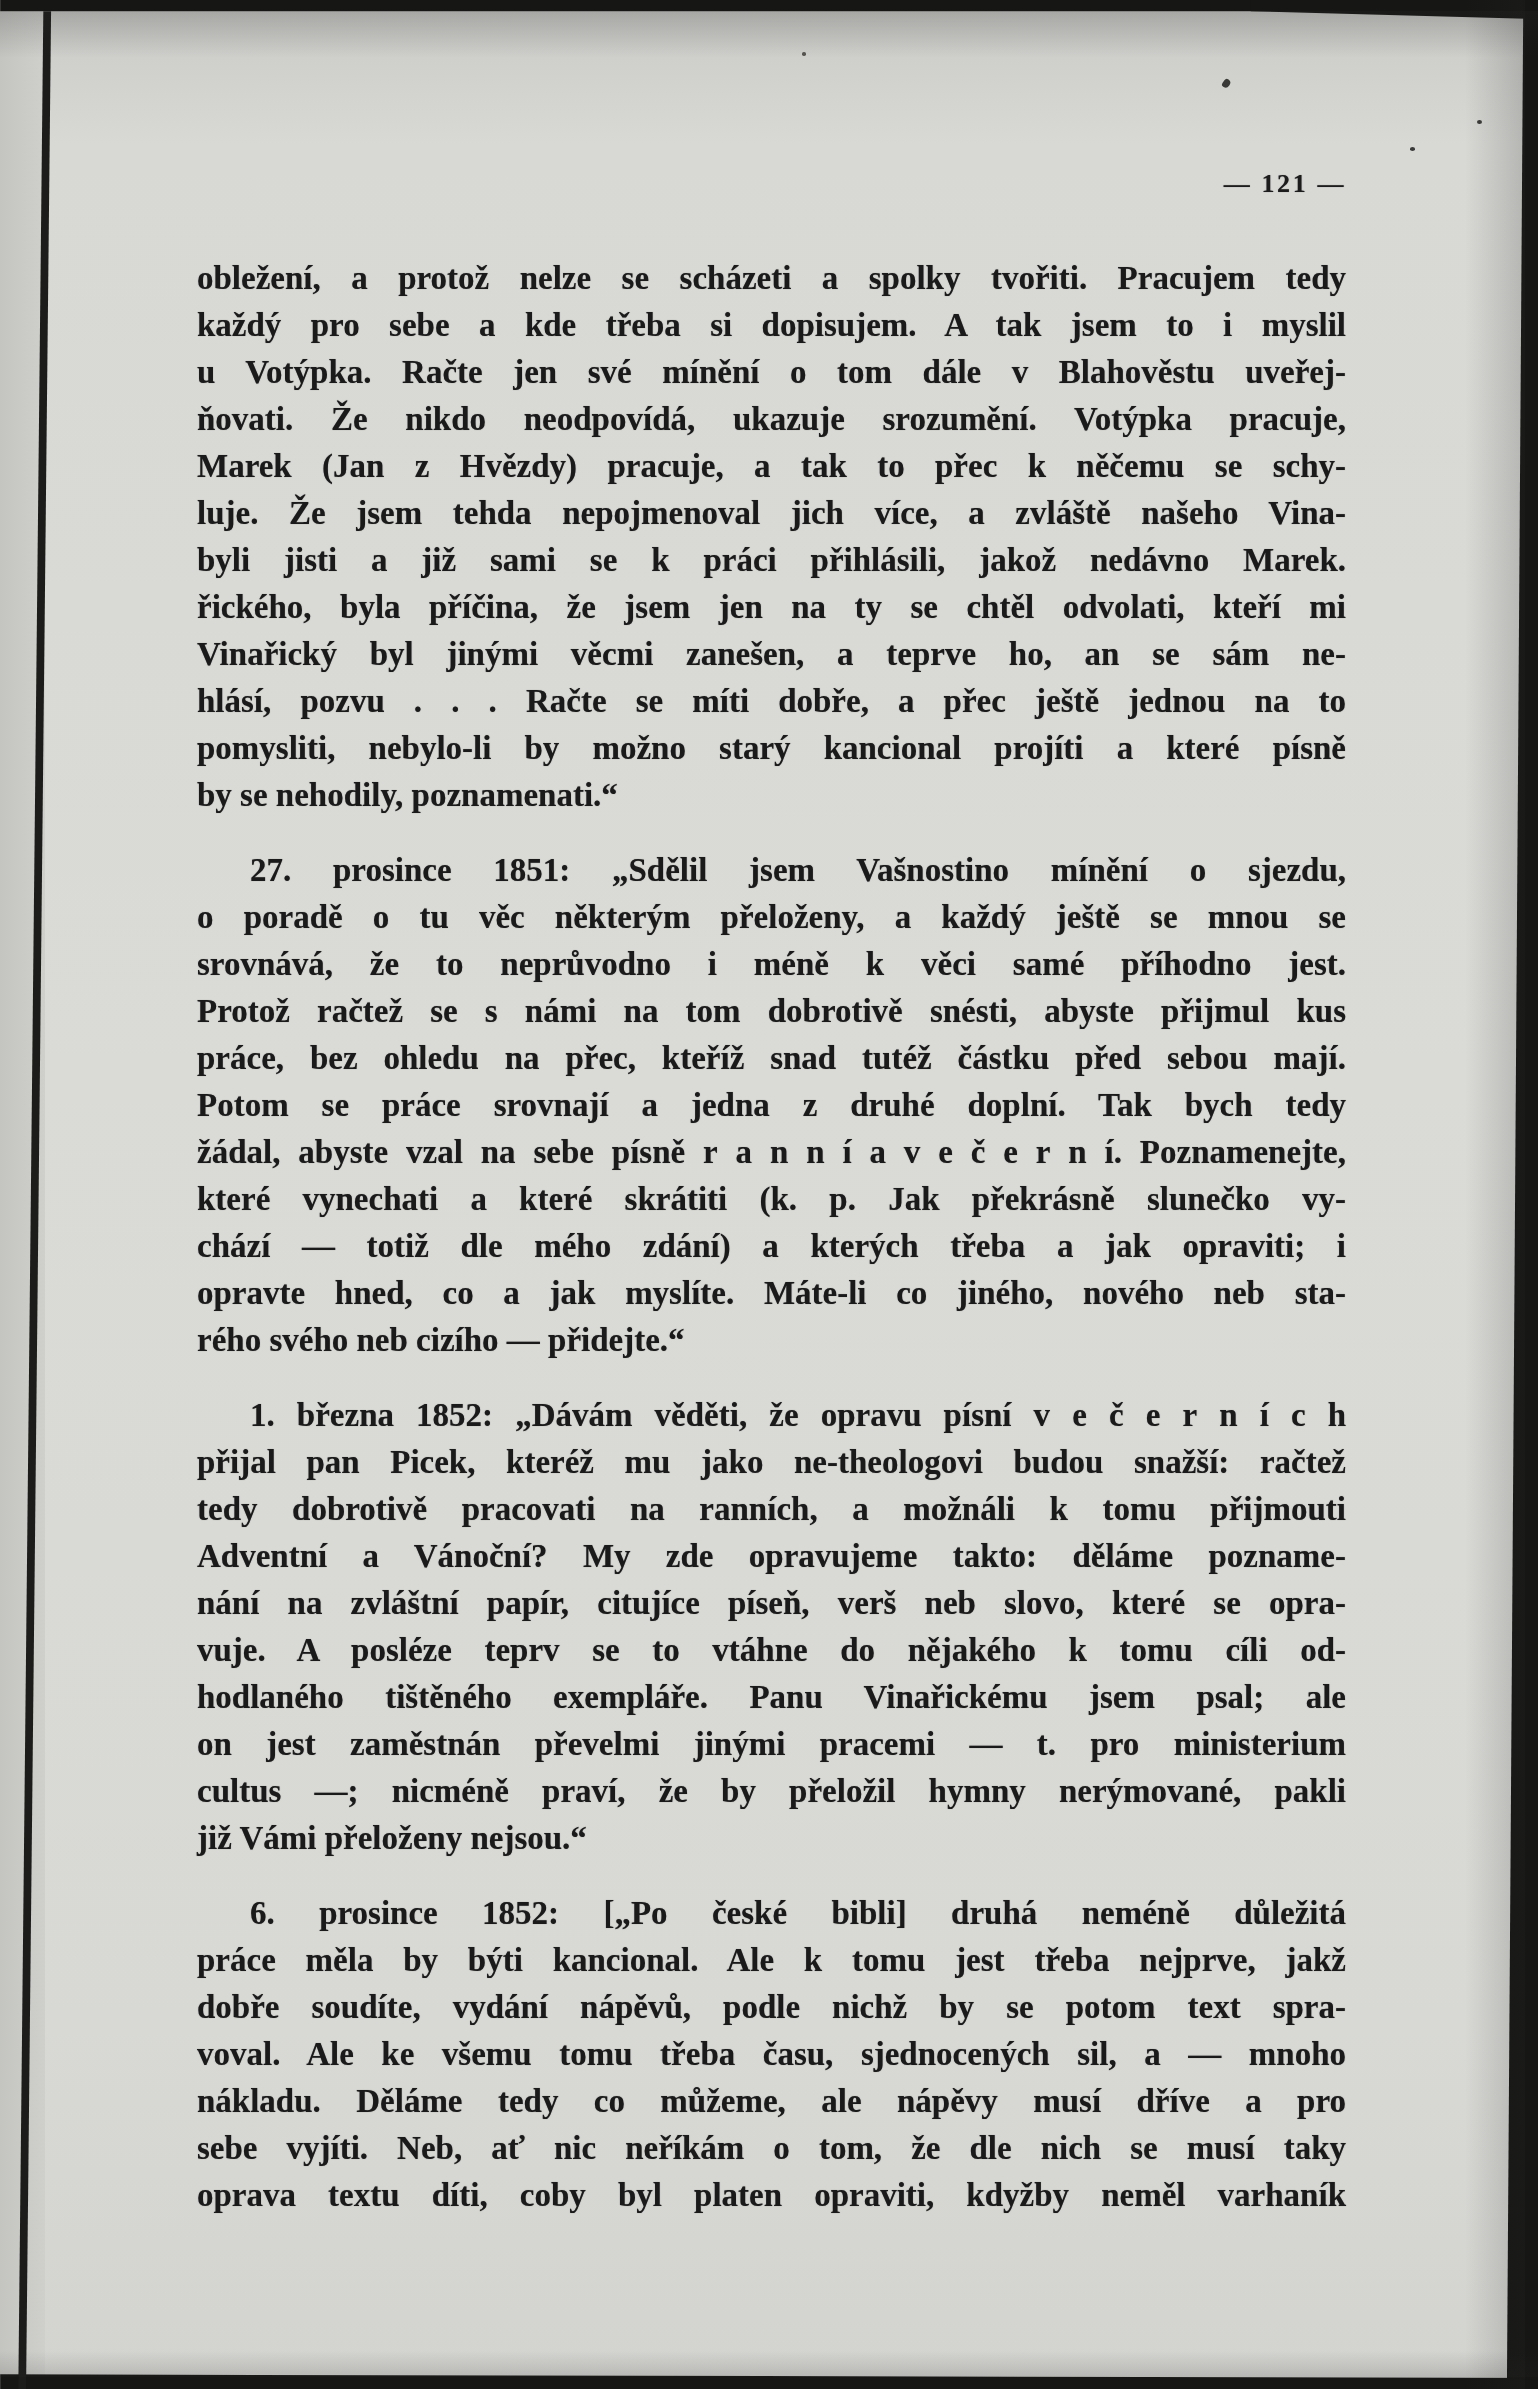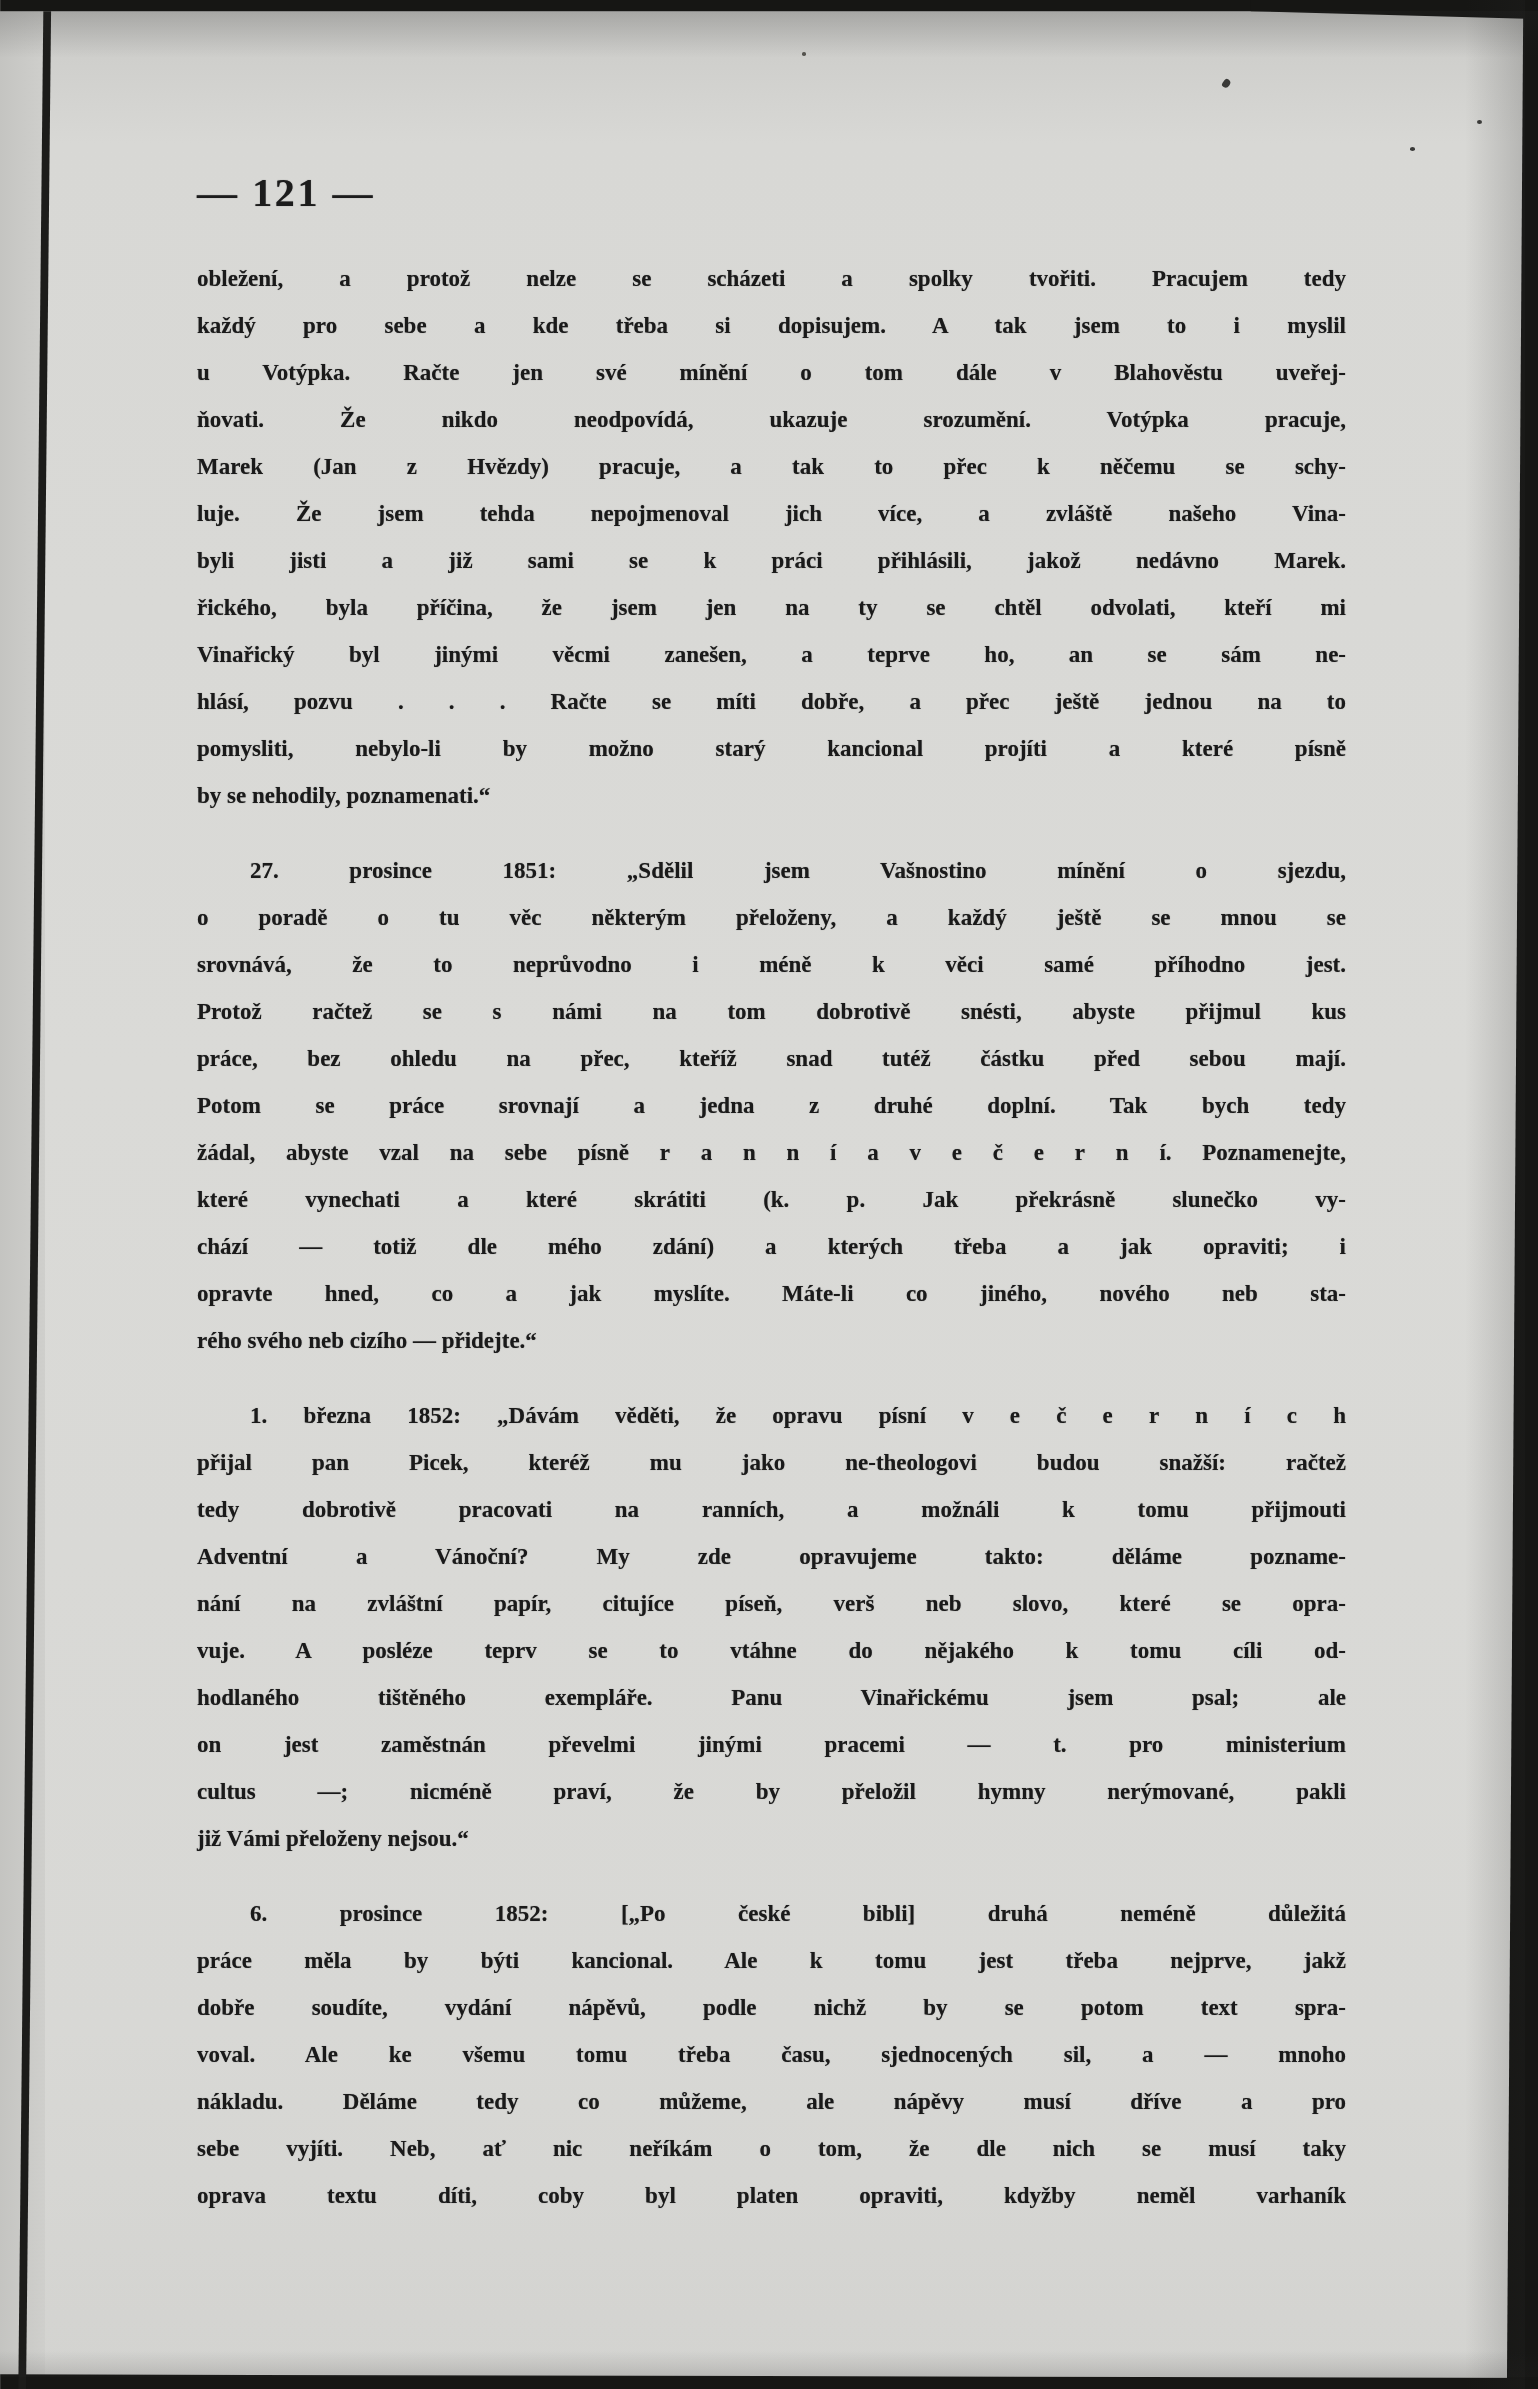--- a/index.html
+++ b/index.html
@@ -24,30 +24,30 @@
     position: absolute; right: 14px; top: 0; width: 60px; height: 100%;
     background: linear-gradient(90deg, rgba(40,40,40,0), rgba(40,40,40,0.20));
   }
   .vignette-bottom {
     position: absolute; left: 0; bottom: 12px; width: 100%; height: 26px;
     background: linear-gradient(0deg, rgba(40,40,40,0.16), rgba(40,40,40,0));
   }
   .page-number {
     position: absolute;
     left: 197px; top: 169px; width: 1149px;
-    text-align: left;
-    font-size: 40px; font-weight: 700;
+    text-align: right;
+    font-size: 26px; font-weight: 700;
     color: #1c1c1c;
     letter-spacing: 2.6px;
     text-shadow: 0 0 0.9px rgba(25,25,25,0.55);
   }
   .text-block {
     position: absolute;
     left: 197px; top: 255px; width: 1149px;
-    font-size: 23px; font-weight: 700;
+    font-size: 33px; font-weight: 700;
     color: #1a1a1a;
     text-shadow: 0 0 0.9px rgba(25,25,25,0.5);
   }
   .para { margin: 0; }
   .line {
     line-height: 47px;
     height: 47px;
     text-align: justify;
     text-align-last: justify;
     overflow: visible;

